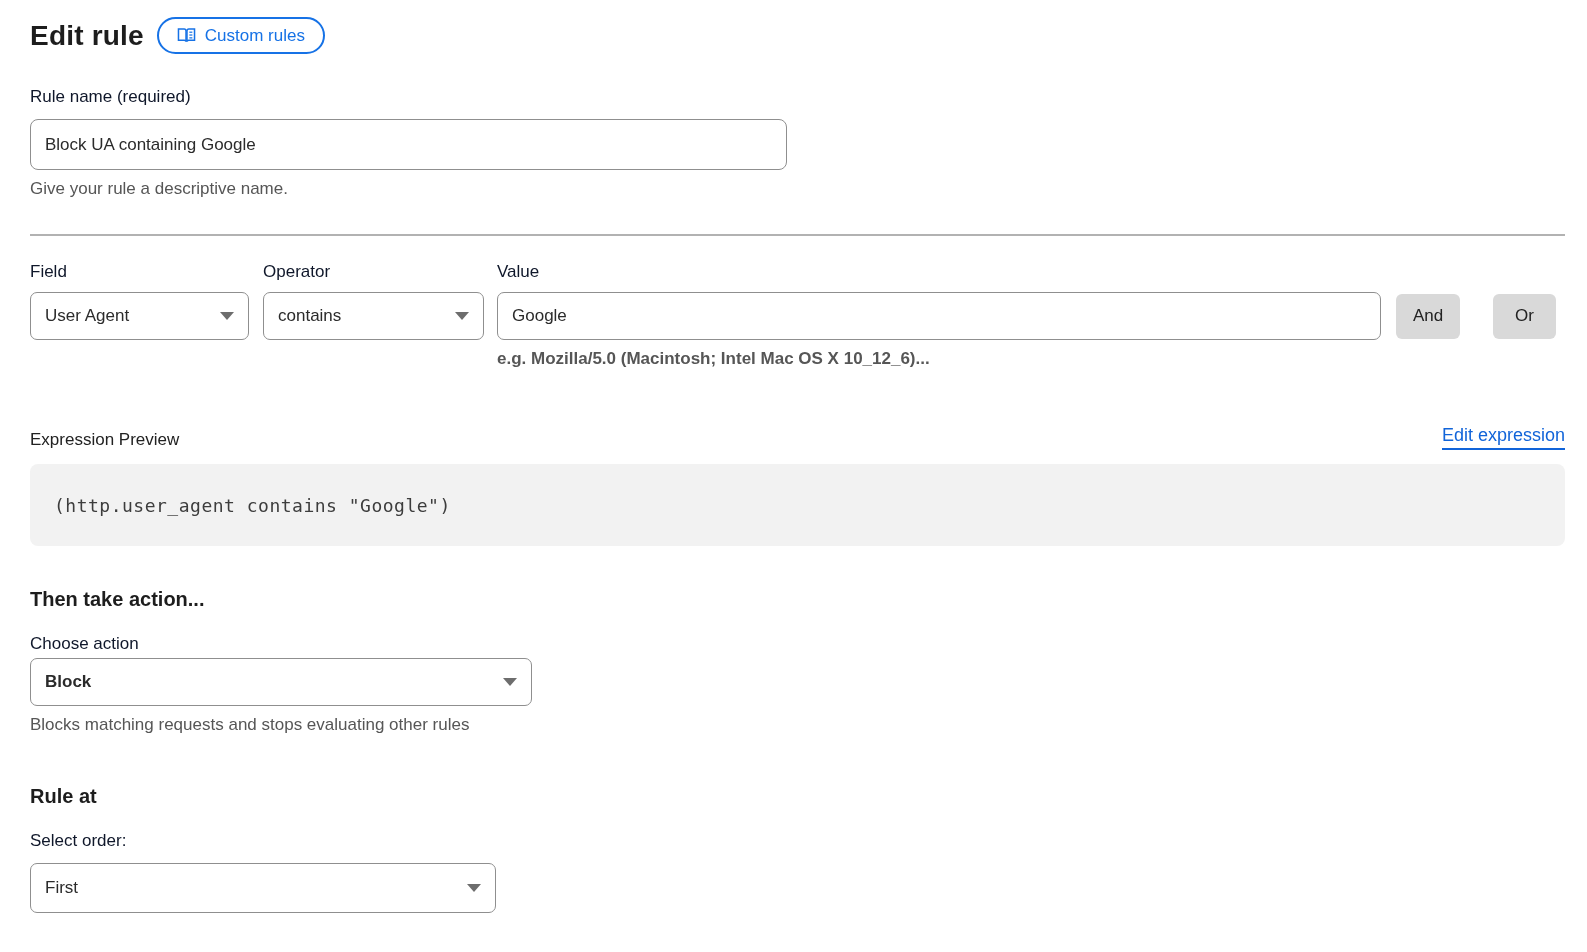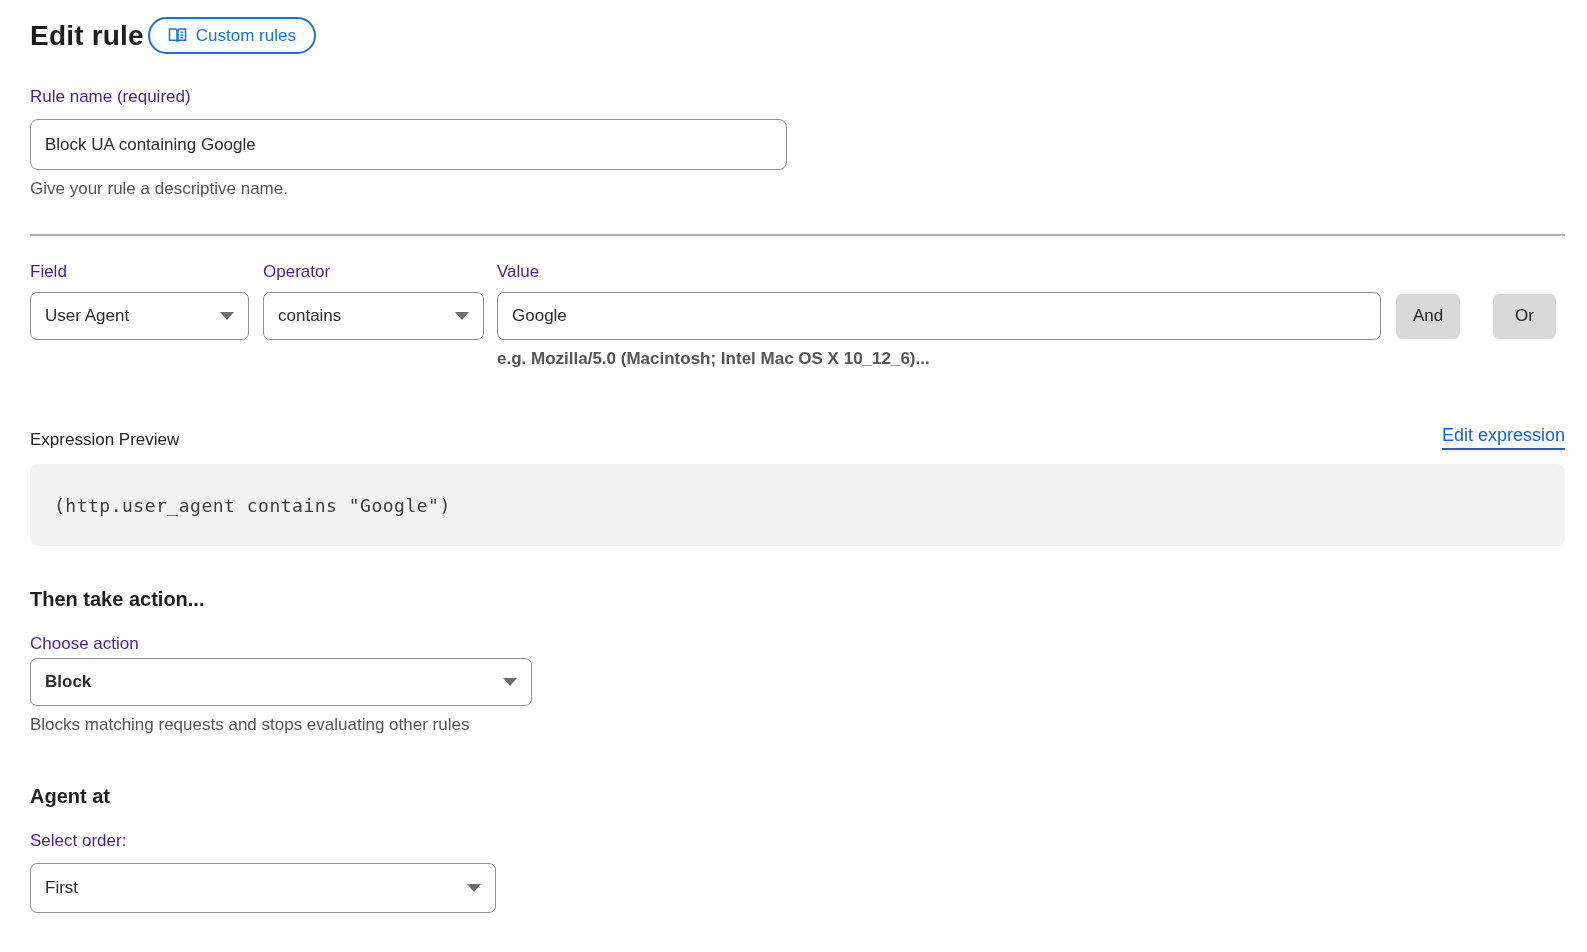--- a/index.html
+++ b/index.html
@@ -8,32 +8,32 @@
     width: 1587px;
     height: 952px;
     font-family: "Liberation Sans", sans-serif;
     color: #222222;
     position: relative;
     overflow: hidden;
   }
   .page { padding: 15px 22px 0 30px; width: 100%; }
 
   
-  .header-row { display: flex; align-items: center; gap: 4px; margin-top: 2px; }
+  .header-row { display: flex; align-items: center; gap: 13px; margin-top: 2px; }
   .page-title { font-size: 28px; font-weight: 700; color: #1d1d1d; letter-spacing: 0.2px; }
   .badge {
     display: inline-flex; align-items: center; gap: 9px;
     border: 2px solid #1672e6; color: #1672e6;
     border-radius: 19px; height: 37px; padding: 0 18px;
     font-size: 17px; background: #ffffff; cursor: pointer;
   }
   .badge svg { display: block; }
 
   
-  .field-label { font-size: 17px; color: #4c1d95; }
+  .field-label { font-size: 17px; color: #0f172a; }
   .helper-text { font-size: 17px; color: #565656; }
 
   
   .text-input {
     font-family: "Liberation Sans", sans-serif;
     font-size: 17px; color: #2b2b2b;
     border: 1px solid #8f8f8f; border-radius: 8px;
     height: 51px; padding: 0 14px; outline: none; background: #fff;
   }
   .select-box {
@@ -161,21 +161,21 @@
     <div class="section-heading">Then take action...</div>
     <div class="field-label action-label">Choose action</div>
     <div class="select-box action-select" role="listbox">
       <span>Block</span>
       <span class="chevron"></span>
     </div>
     <div class="helper-text action-helper">Blocks matching requests and stops evaluating other rules</div>
   </div>
 
   <div class="place-section">
-    <div class="section-heading">Agent at</div>
+    <div class="section-heading">Rule at</div>
     <div class="field-label place-label">Select order:</div>
     <div class="select-box place-select" role="listbox">
       <span>First</span>
       <span class="chevron"></span>
     </div>
   </div>
 
 </div>
 
 </body></html>

